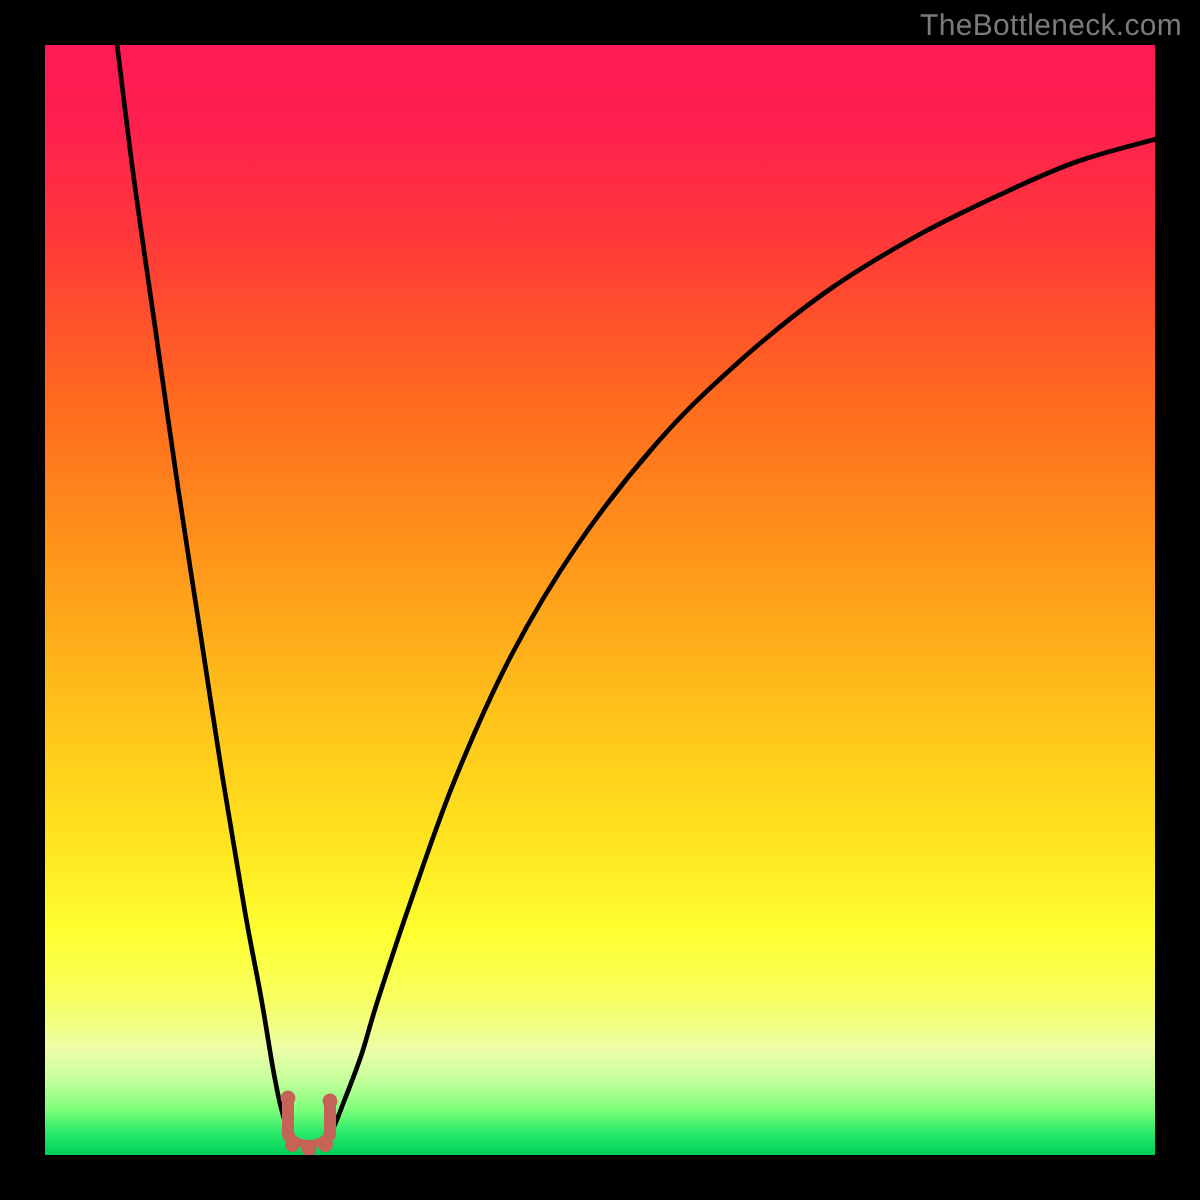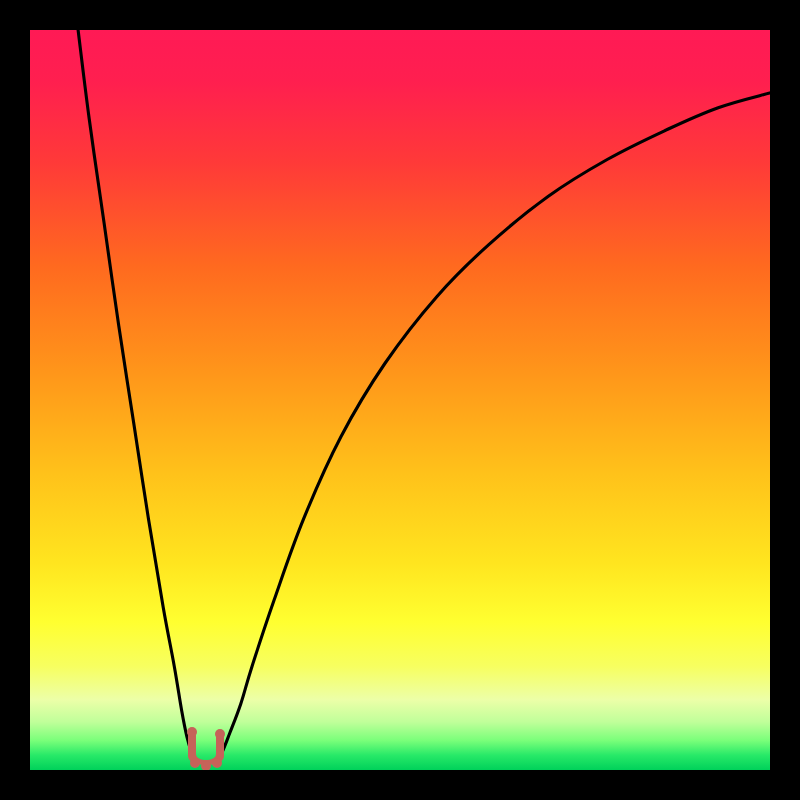--- a/index.html
+++ b/index.html
@@ -109,14 +109,15 @@
         <circle cx="14" cy="6" r="5" fill="#c66359"></circle>
         <circle cx="42" cy="8" r="5" fill="#c66359"></circle>
         <circle cx="17" cy="37" r="5" fill="#c66359"></circle>
         <circle cx="39" cy="37" r="5" fill="#c66359"></circle>
         <circle cx="28" cy="40" r="5" fill="#c66359"></circle>
       </svg>
     </div>
 
   </div>
 
+  <div class="attribution">TheBottleneck.com</div>
 
 </div>
 
 </body></html>

